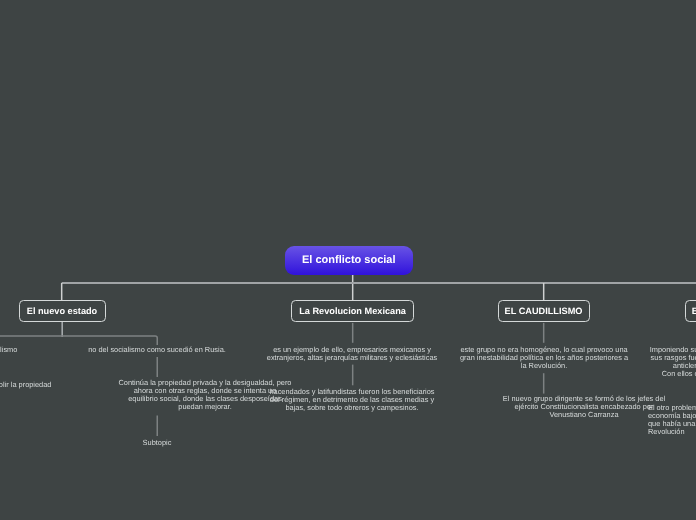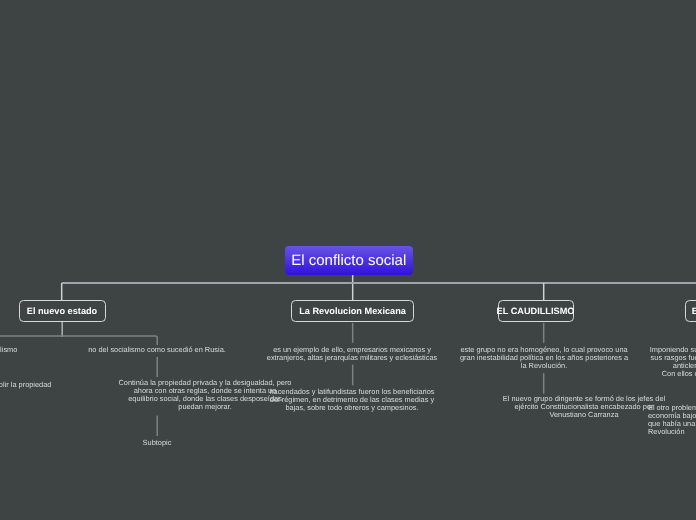--- a/index.html
+++ b/index.html
@@ -4,21 +4,21 @@
 <style>
   html,body{margin:0;padding:0;}
   body{width:696px;height:520px;background:#3e4444;overflow:hidden;
        font-family:"Liberation Sans",sans-serif;-webkit-font-smoothing:antialiased;text-rendering:geometricPrecision;}
   .canvas{position:absolute;left:0;top:0;width:696px;height:520px;overflow:hidden;}
 
   .node{position:absolute;box-sizing:border-box;border:1.3px solid #d4d8d8;border-radius:4.5px;
         color:#ffffff;font-weight:bold;font-size:9.2px;white-space:nowrap;
         display:flex;align-items:center;justify-content:center;}
   .root{position:absolute;border:none;background:linear-gradient(180deg,#6853e5 0%,#3012dc 100%);
-        border-radius:4px;font-size:15px;font-weight:normal;color:#fff;
+        border-radius:9px;font-size:11px;font-weight:bold;color:#fff;
         display:flex;align-items:center;justify-content:center;}
 
   .leaf{position:absolute;color:#d6dada;font-size:7.4px;text-align:center;line-height:8.05px;
         white-space:pre-line;}
   svg.edges{position:absolute;left:0;top:0;width:696px;height:520px;overflow:visible;}
   svg.edges path{fill:none;}
   svg.edges path.e1{stroke:#a0a4a6;stroke-width:2;}
   svg.edges path.ev{stroke:#cfd1d1;stroke-width:1.5;}
   svg.edges path.ev2{stroke:#adb1b3;stroke-width:1.5;}
   svg.edges path.e2{stroke:#7d8182;stroke-width:1.5;}
@@ -44,21 +44,21 @@
     <path class="e2" d="M 352.68 364.6 L 352.68 385.3"></path>
 
     <path class="e2" d="M 543.68 322.9 L 543.68 342.8"></path>
     <path class="e2" d="M 543.68 373.2 L 543.68 393.6"></path>
   </svg>
 
   <div class="root" style="left:285px;top:245.5px;width:127.5px;height:29.5px;">El conflicto social</div>
 
   <div class="node" style="left:18.5px;top:300.4px;width:87px;height:21.5px;text-align:center;">El nuevo estado</div>
   <div class="node" style="left:290.6px;top:300.4px;width:123.9px;height:21.5px;text-align:right;">La Revolucion Mexicana</div>
-  <div class="node" style="left:497.5px;top:300.4px;width:76px;height:21.5px;">EL CAUDILLISMO</div>
+  <div class="node" style="left:497.5px;top:300.4px;width:92px;height:21.5px;">EL CAUDILLISMO</div>
   <div class="node" style="left:684.5px;top:300.4px;width:97px;height:21.5px;">EL NUEVO ORDEN</div>
 
   <div class="leaf" style="left:-177.5px;top:346px;width:280px;">Pero no se trata de un socialismo</div>
   <div class="leaf" style="left:68px;top:346px;width:178px;">no del socialismo como sucedió en Rusia.</div>
   <div class="leaf" style="left:-177.5px;top:381px;width:280px;">El Estado se reserva el derecho de abolir la propiedad</div>
   <div class="leaf" style="left:63px;top:379px;width:188px;margin-left:48px;">Continúa la propiedad privada y la desigualdad, pero
 ahora con otras reglas, donde se intenta un
 equilibrio social, donde las clases  desposeídas
 puedan mejorar.</div>
   <div class="leaf" style="left:127px;top:439px;width:60px;">Subtopic</div>

